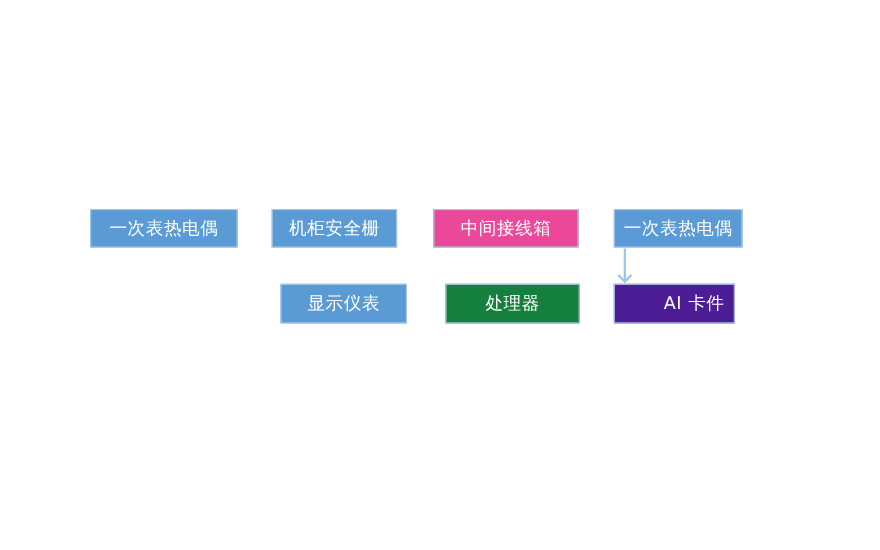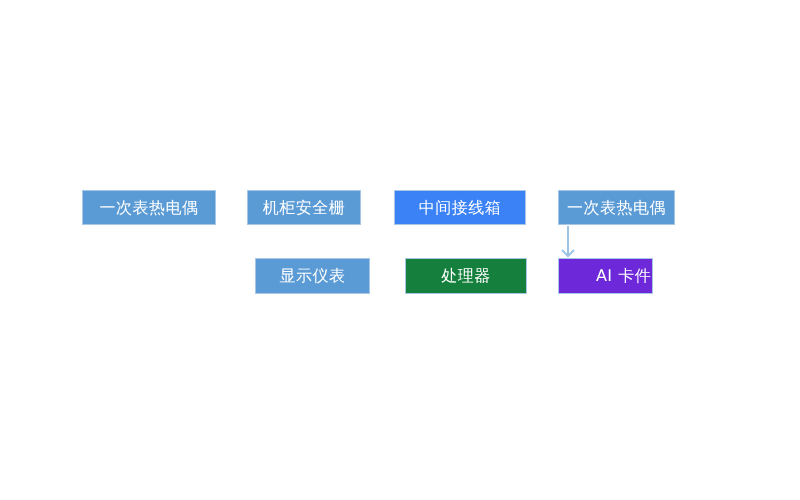--- a/index.html
+++ b/index.html
@@ -87,27 +87,27 @@
       </g>
   </svg>
 
   <div id="nodes-group">
       <div class="node" style="left: 34px; top: 190px; width: 134px; height: 35px; background: rgb(91, 155, 213); border-color: rgb(167, 199, 231); color: rgb(255, 255, 255);">
         <span class="node-label">一次表热电偶</span>
       </div>
       <div class="node" style="left: 199px; top: 190px; width: 114px; height: 35px; background: rgb(91, 155, 213); border-color: rgb(167, 199, 231); color: rgb(255, 255, 255);">
         <span class="node-label">机柜安全栅</span>
       </div>
-      <div class="node" style="left: 346px; top: 190px; width: 132px; height: 35px; background: #3b82f6; border-color: rgb(167, 199, 231); color: rgb(255, 255, 255);">
+      <div class="node" style="left: 346px; top: 190px; width: 132px; height: 35px; background: #ec4899; border-color: rgb(167, 199, 231); color: rgb(255, 255, 255);">
         <span class="node-label">中间接线箱</span>
       </div>
       <div class="node" style="left: 510px; top: 190px; width: 117px; height: 35px; background: rgb(91, 155, 213); border-color: rgb(167, 199, 231); color: rgb(255, 255, 255);">
         <span class="node-label">一次表热电偶</span>
       </div>
-      <div class="node" style="left: 510px; top: 258px; width: 95px; height: 36px; background: #6d28d9; border-color: rgb(167, 199, 231); color: rgb(255, 255, 255); padding-left: 36px;">
+      <div class="node" style="left: 510px; top: 258px; width: 110px; height: 36px; background: #4c1d95; border-color: rgb(167, 199, 231); color: rgb(255, 255, 255); padding-left: 36px;">
         <span class="node-label">AI 卡件</span>
       </div>
       <div class="node" style="left: 357px; top: 258px; width: 122px; height: 36px; background: #15803d; border-color: rgb(167, 199, 231); color: rgb(255, 255, 255);">
         <span class="node-label">处理器</span>
       </div>
       <div class="node" style="left: 207px; top: 258px; width: 115px; height: 36px; background: rgb(91, 155, 213); border-color: rgb(167, 199, 231); color: rgb(255, 255, 255);">
         <span class="node-label">显示仪表</span>
       </div>
     </div>
 

